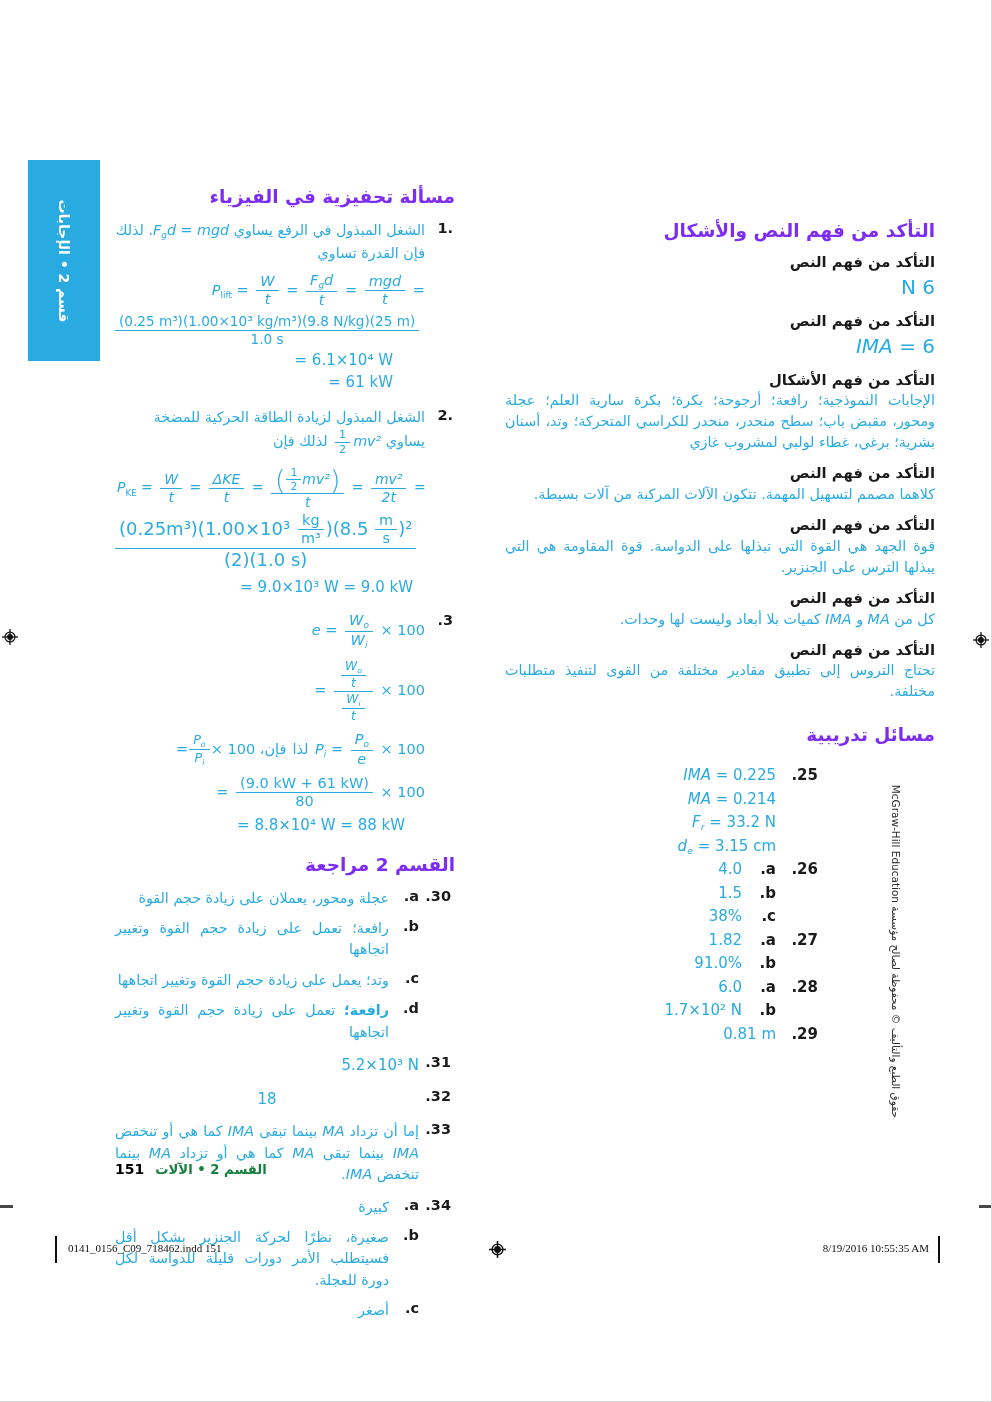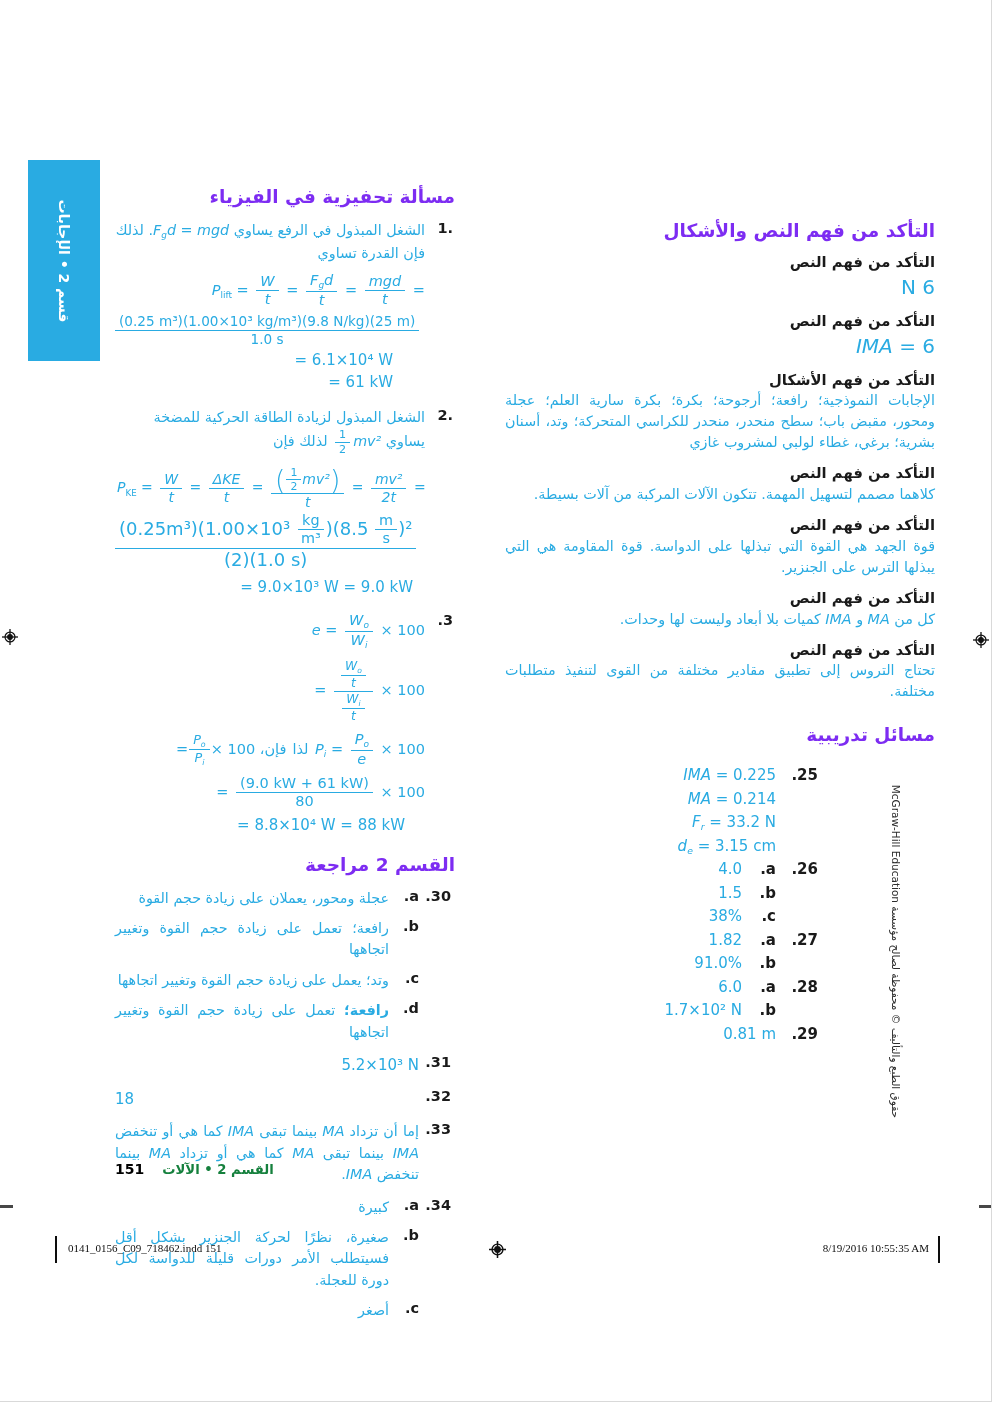--- a/index.html
+++ b/index.html
@@ -69,21 +69,21 @@
 
   
   .rq{position:relative;padding-right:36px;margin-top:11px;}
   .rq-num{position:absolute;right:4px;top:0;font-weight:bold;color:var(--ink);font-size:14.5px;direction:ltr;unicode-bidi:isolate;}
   .sr{position:relative;padding-right:30px;margin-top:9px;}
   .sr-let{position:absolute;right:0;top:0;font-weight:bold;color:var(--ink);font-size:14.5px;direction:ltr;unicode-bidi:isolate;}
   .sr-text{color:var(--cyan);font-size:14.3px;line-height:1.5;text-align:justify;}
   .bold-cyan{font-weight:bold;}
 
   
-  .footer{position:absolute;left:115px;top:1161px;display:flex;align-items:baseline;gap:18px;direction:ltr;}
+  .footer{position:absolute;left:115px;top:1161px;display:flex;align-items:baseline;gap:11px;direction:ltr;}
   .footer .pgnum{font-weight:bold;font-size:14px;color:#000;}
   .footer .sect{font-weight:bold;font-size:13.2px;color:#15803d;direction:rtl;}
 </style>
 </head>
 <body>
 
 <div class="page">
 
   <div class="side-tab">
     <span>قسم 2 • الإجابات</span>
@@ -346,21 +346,21 @@
         </div>
     </div>
 
     <div class="rq">
       <span class="rq-num">.31</span>
       <div class="sr-text" style="text-align:right"><span class="ltr" style="font-size:15px">5.2×10³ N</span></div>
     </div>
 
     <div class="rq">
       <span class="rq-num">.32</span>
-      <div class="sr-text" style="text-align:left"><span class="ltr" style="font-size:15px">18</span></div>
+      <div class="sr-text" style="text-align:center"><span class="ltr" style="font-size:15px">18</span></div>
     </div>
 
     <div class="rq">
       <span class="rq-num">.33</span>
       <div class="sr-text"><span>إما أن تزداد </span><span class="it ltr">MA</span><span> بينما تبقى </span><span class="it ltr">IMA</span><span> كما هي أو تنخفض </span><span class="it ltr">IMA</span><span> بينما تبقى </span><span class="it ltr">MA</span><span> كما هي أو تزداد </span><span class="it ltr">MA</span><span> بينما تنخفض </span><span class="it ltr">IMA</span><span>.</span></div>
     </div>
 
     <div class="rq">
       <span class="rq-num">.34</span>
       <div class="sr" style="margin-top:0">

